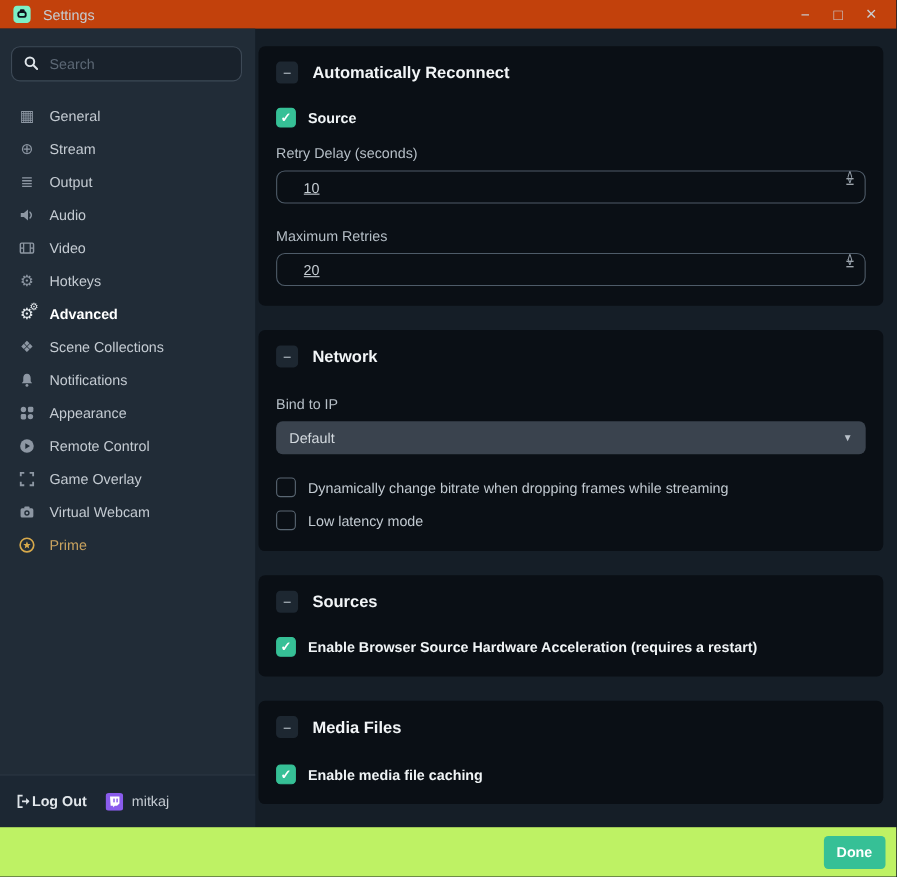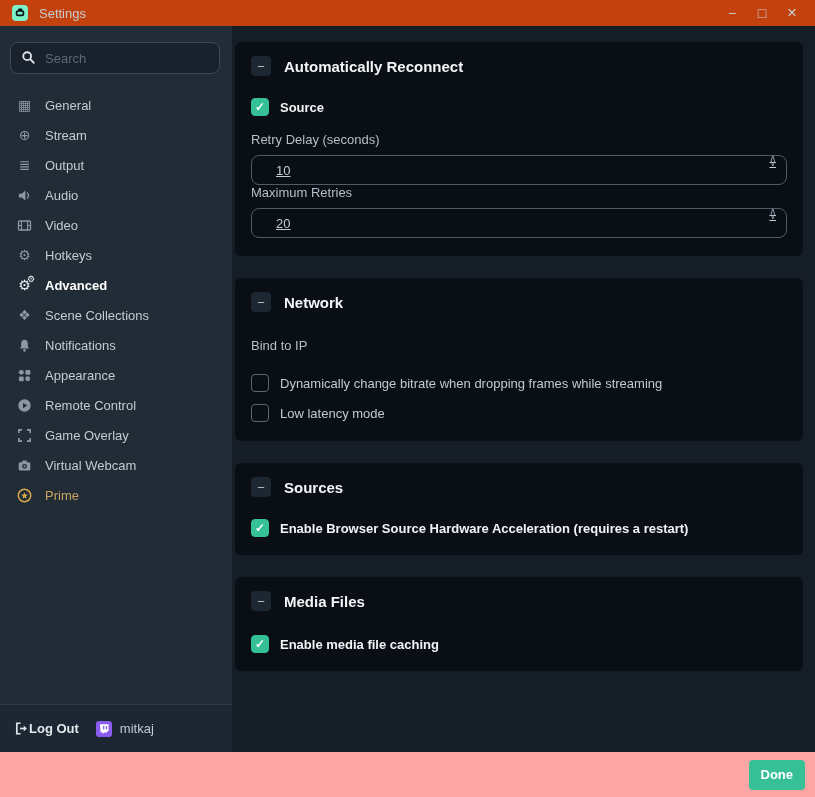--- a/index.html
+++ b/index.html
@@ -107,21 +107,21 @@
   }
   .select-field .sel-value{color:#d4dadf;flex:1}
   .select-field .caret{color:#b9c1c9;font-size:9px}
   .opt-list{margin-top:20px}
   .opt-list .check-row{margin-bottom:10px;height:20px}
   .opt-list .check-row:last-child{margin-bottom:0}
   .mt22{margin-top:22px}
   .mt24{margin-top:24px}
   
   .app-footer{
-    position:absolute;left:0;right:0;bottom:0;height:45px;background:#fca5a5;
+    position:absolute;left:0;right:0;bottom:0;height:45px;background:#bef264;
     display:flex;align-items:center;justify-content:flex-end;padding:0 10px;
   }
   .done-btn{
     min-width:48px;height:30px;background:var(--accent);color:#fff;border:none;
     border-radius:4px;font-weight:bold;font-size:13px;padding:0 12px;cursor:pointer;
     font-family:"Liberation Sans",sans-serif;
   }
 </style>
 </head>
 <body>
@@ -298,36 +298,40 @@
         <span class="cb-label">Source</span>
       </div>
       <div class="field-label">Retry Delay (seconds)</div>
       <div class="num-field">
         <input value="10" style="">
         <span class="spinner">
           <span>∧</span>
           <span>∨</span>
         </span>
       </div>
-      <div class="field-label" style="margin-top:0">Maximum Retries</div>
+      <div class="field-label" style="margin-top:22px">Maximum Retries</div>
       <div class="num-field">
         <input value="20" style="">
         <span class="spinner">
           <span>∧</span>
           <span>∨</span>
         </span>
       </div>
     </section>
 
     <section class="card">
       <div class="sec-header">
         <span class="collapse-btn">−</span>
         <span class="sec-title">Network</span>
       </div>
       <div class="field-label" style="margin-top:26px">Bind to IP</div>
+      <div class="select-field">
+        <span class="sel-value">Default</span>
+        <span class="caret">▼</span>
+      </div>
       <div class="opt-list">
         <div class="check-row">
           <span class="checkbox">
             
           </span>
           <span class="cb-label">Dynamically change bitrate when dropping frames while streaming</span>
         </div>
         <div class="check-row">
           <span class="checkbox">
             

